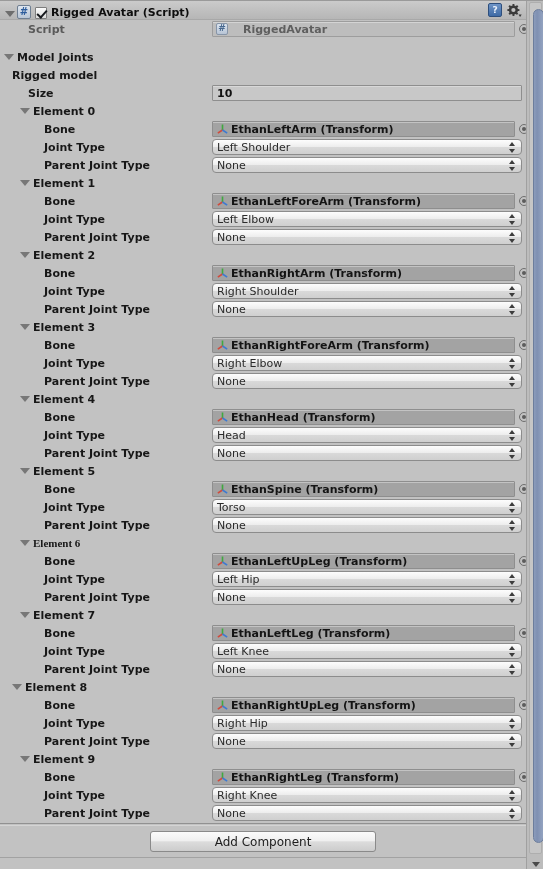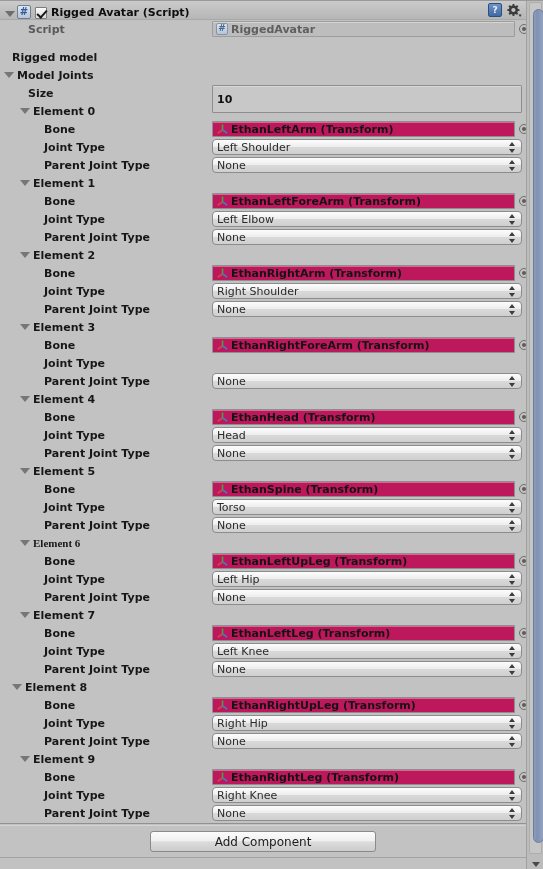--- a/index.html
+++ b/index.html
@@ -145,37 +145,37 @@
     left: 212px;
     width: 303px;
     top: 1px;
     height: 16px;
   }
   .fieldcol.wide { width: 310px; }
 
   
   .objfield {
     width: 100%; height: 16px;
-    background: #be185d;
+    background: #a3a3a3;
     border: 1px solid #8e8e8e;
     border-radius: 1px;
     display: flex;
     align-items: center;
     padding-left: 3px;
     font-size: 11px;
     overflow: hidden;
     box-shadow: inset 0 1px 0 rgba(255,255,255,.35);
   }
   .objfield.disabled { background: #bdbdbd; border-color: #9d9d9d; }
   .objfield .txt {
     font-weight: bold;
     color: #141414;
     white-space: nowrap;
   }
-  .objfield.disabled .txt { color: #5f5f5f; }
+  .objfield.disabled .txt { color: #5f5f5f; margin-left: 12px; }
   .tform-icon {
     width: 13px; height: 12px;
     flex: 0 0 auto;
     margin-right: 2px;
     position: relative;
   }
   .script-mini {
     width: 12px; height: 12px;
     flex: 0 0 auto;
     margin-right: 3px;
@@ -232,21 +232,21 @@
     position: absolute;
     left: 0;
     border-left: 3.5px solid transparent;
     border-right: 3.5px solid transparent;
   }
   .popup .arrows::before { top: 0; border-bottom: 4px solid #3c3c3c; }
   .popup .arrows::after  { bottom: 0; border-top: 4px solid #3c3c3c; }
 
   
   .numfield {
-    width: 100%; height: 28px;
+    width: 100%; height: 16px;
     background: #c8c8c8;
     border: 1px solid #8e8e8e;
     border-radius: 1px;
     display: flex;
     align-items: center;
     padding-left: 4px;
     font-size: 11px;
     font-weight: bold;
     color: #121212;
     box-shadow: inset 0 1px 0 rgba(255,255,255,.3);
@@ -358,27 +358,27 @@
         <div class="objfield disabled">
           <span class="script-mini"></span>
           <span class="txt">RiggedAvatar</span>
         </div>
       </div>
       <div class="picker"></div>
     </div>
 
     <div class="row" style="height:10px;"></div>
 
-    <div class="row" style="padding-left:12px;">
-      <span class="lbl bold">Rigged model</span>
-    </div>
-
     <div class="row" style="padding-left:4px;">
       <span class="tri"></span>
       <span class="lbl bold">Model Joints</span>
+    </div>
+
+    <div class="row" style="padding-left:12px;">
+      <span class="lbl bold">Rigged model</span>
     </div>
 
     <div class="row" style="padding-left:28px;text-align:right;">
       <span class="lbl bold">Size</span>
       <div class="fieldcol wide">
         <div class="numfield">
             <span>10</span>
           </div>
       </div>
     </div>
@@ -512,20 +512,26 @@
                     <line x1="6.5" y1="7" x2="1.8" y2="10.2" stroke="#d14b3c" stroke-width="1.6"></line>
                     <line x1="6.5" y1="7" x2="11.2" y2="10.2" stroke="#3e7ad1" stroke-width="1.6"></line>
                   </svg></span>
                 <span class="txt">EthanRightForeArm (Transform)</span>
               </div>
             </div>
             <div class="picker"></div>
           </div>
           <div class="row" style="padding-left:44px;">
             <span class="lbl bold">Joint Type</span>
+            <div class="fieldcol wide">
+              <div class="popup">
+                <span>Right Elbow</span>
+                <span class="arrows"></span>
+              </div>
+            </div>
           </div>
           <div class="row" style="padding-left:44px;">
             <span class="lbl bold">Parent Joint Type</span>
             <div class="fieldcol wide">
               <div class="popup">
                 <span>None</span>
                 <span class="arrows"></span>
               </div>
             </div>
           </div>

